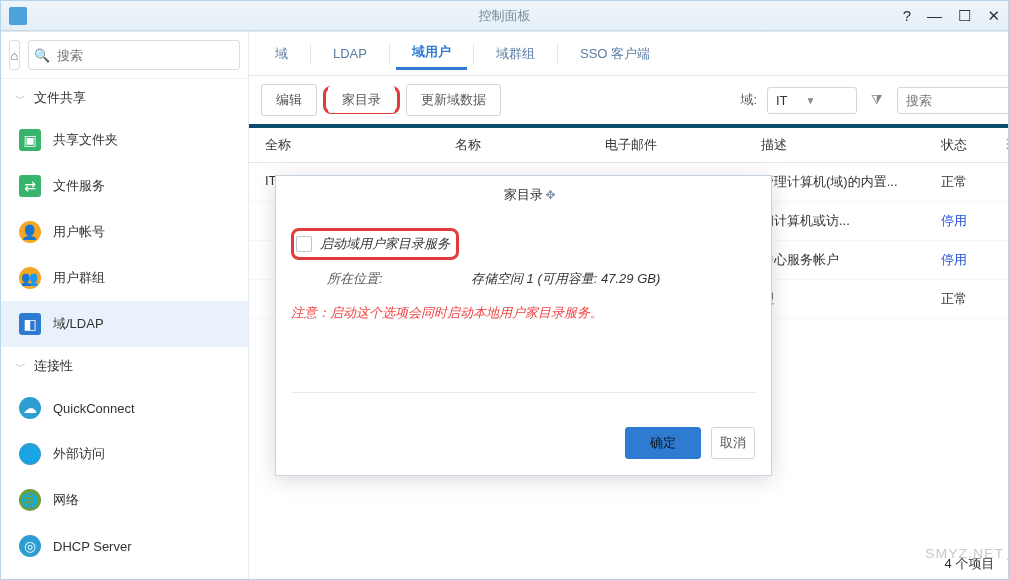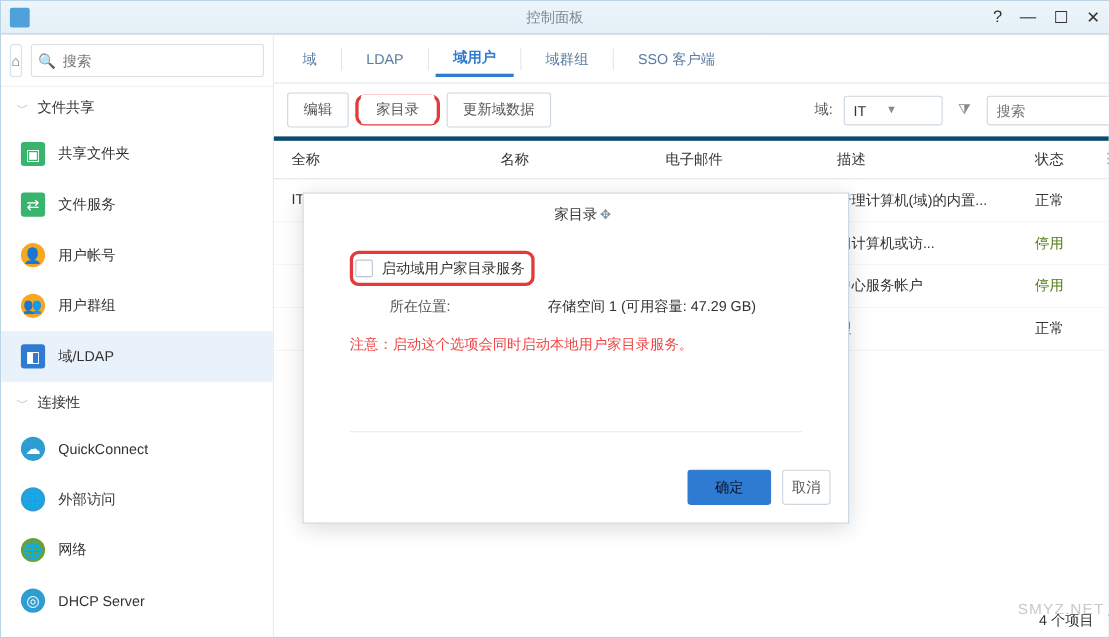--- a/index.html
+++ b/index.html
@@ -47,28 +47,28 @@
 .table-head{display:flex;border-bottom:1px solid #e0e6eb;padding:8px 12px;color:#6a6a6a;}
 .th,.td{padding:0 4px;}
 .col-name{width:150px;}
 .col-full{width:190px;}
 .col-email{width:110px;}
 .col-desc{width:180px;margin-left:46px;}
 .col-status{width:60px;}
 .col-more{width:20px;text-align:center;color:#999;}
 .row{display:flex;padding:10px 12px;border-bottom:1px solid #f4f6f8;}
 .status-normal{color:#333;}
-.status-disabled{color:#4d7c0f;}
+.status-disabled{color:#1d4ed8;}
 .footer{position:absolute;bottom:6px;right:10px;display:flex;align-items:flex-start;gap:12px;color:#4a5560;}
 .refresh{color:#2e7bd1;font-size:15px;}
 
 .overlay{position:absolute;left:274px;top:174px;width:497px;background:#fff;border:1px solid #c6d5e1;box-shadow:0 4px 20px rgba(0,0,0,0.15);}
 .dlg-title{text-align:center;padding:10px 0;color:#2e6aa3;position:relative;}
 .move-ico{position:absolute;left:50%;margin-left:22px;top:12px;color:#7a8fa3;font-size:12px;}
-.dlg-body{padding:14px 42px 20px;}
+.dlg-body{padding:14px 15px 20px;font-style:italic;}
 .chk{width:16px;height:16px;border:1px solid #b9c6d1;border-radius:2px;}
 .hl-red2{border:3px solid #e23b3b;border-radius:8px;padding:4px 6px 4px 2px;display:inline-flex;align-items:center;gap:8px;}
 .field-row{display:flex;padding:10px 0 6px 36px;gap:24px;}
 .field-row .lbl{width:120px;color:#555;}
 .warn{color:#ef4444;padding:10px 0 0 0;}
 .dlg-hr{border:none;border-top:1px solid #e4eaef;margin:70px 0 14px;}
 .dlg-btns{display:flex;justify-content:flex-end;gap:10px;padding:0 16px 16px;}
 .btn-primary{background:#2e7bd1;border:1px solid #2e7bd1;color:#0f172a;padding:6px 24px;border-radius:3px;cursor:pointer;margin-left:12px;}
 .btn-default{background:#fff;border:1px solid #cdd7e0;color:#555;padding:6px 8px;border-radius:3px;cursor:pointer;}
 .watermark{position:absolute;right:4px;bottom:18px;color:#c9c9c9;font-size:14px;letter-spacing:1px;transform:scale(1,.95);}

